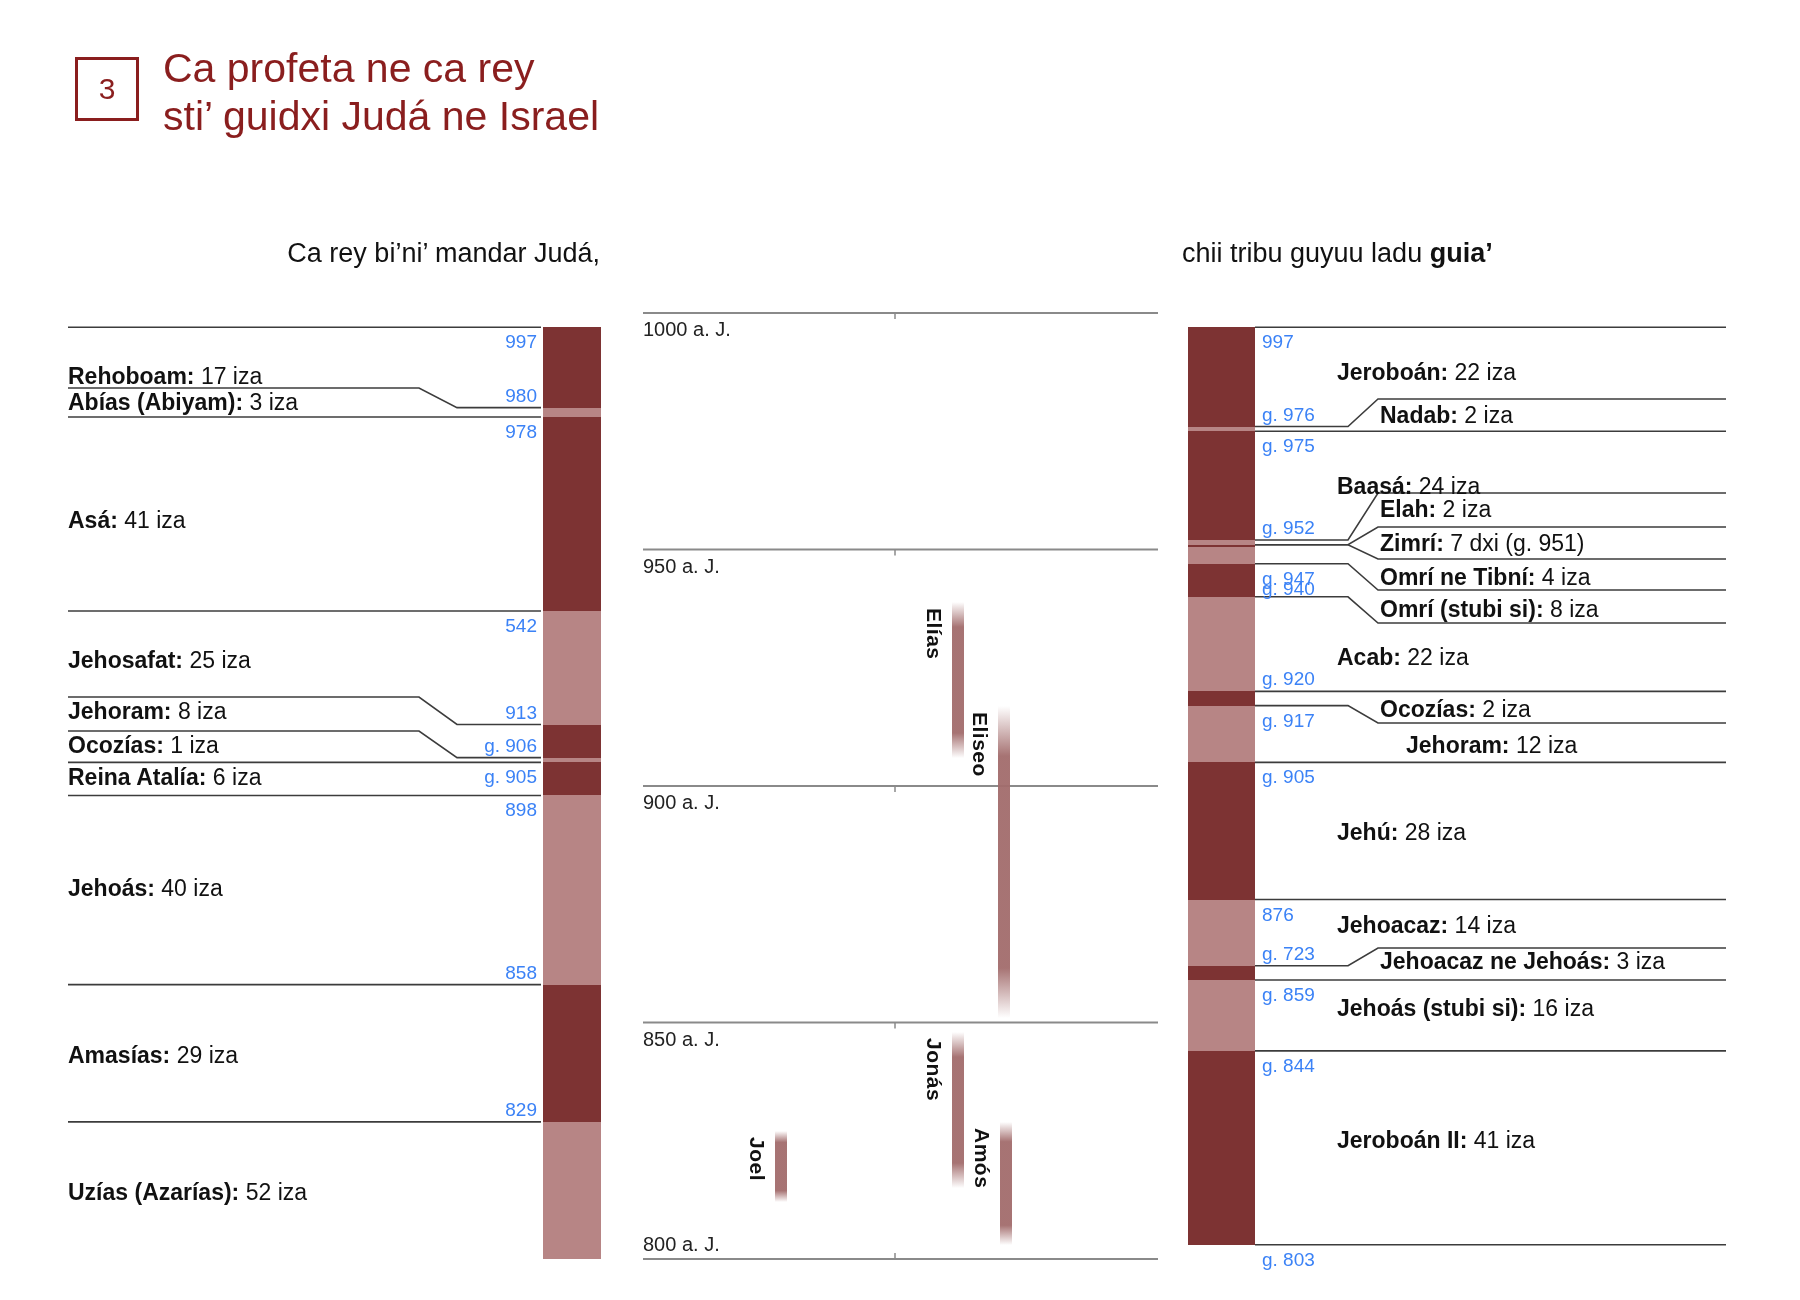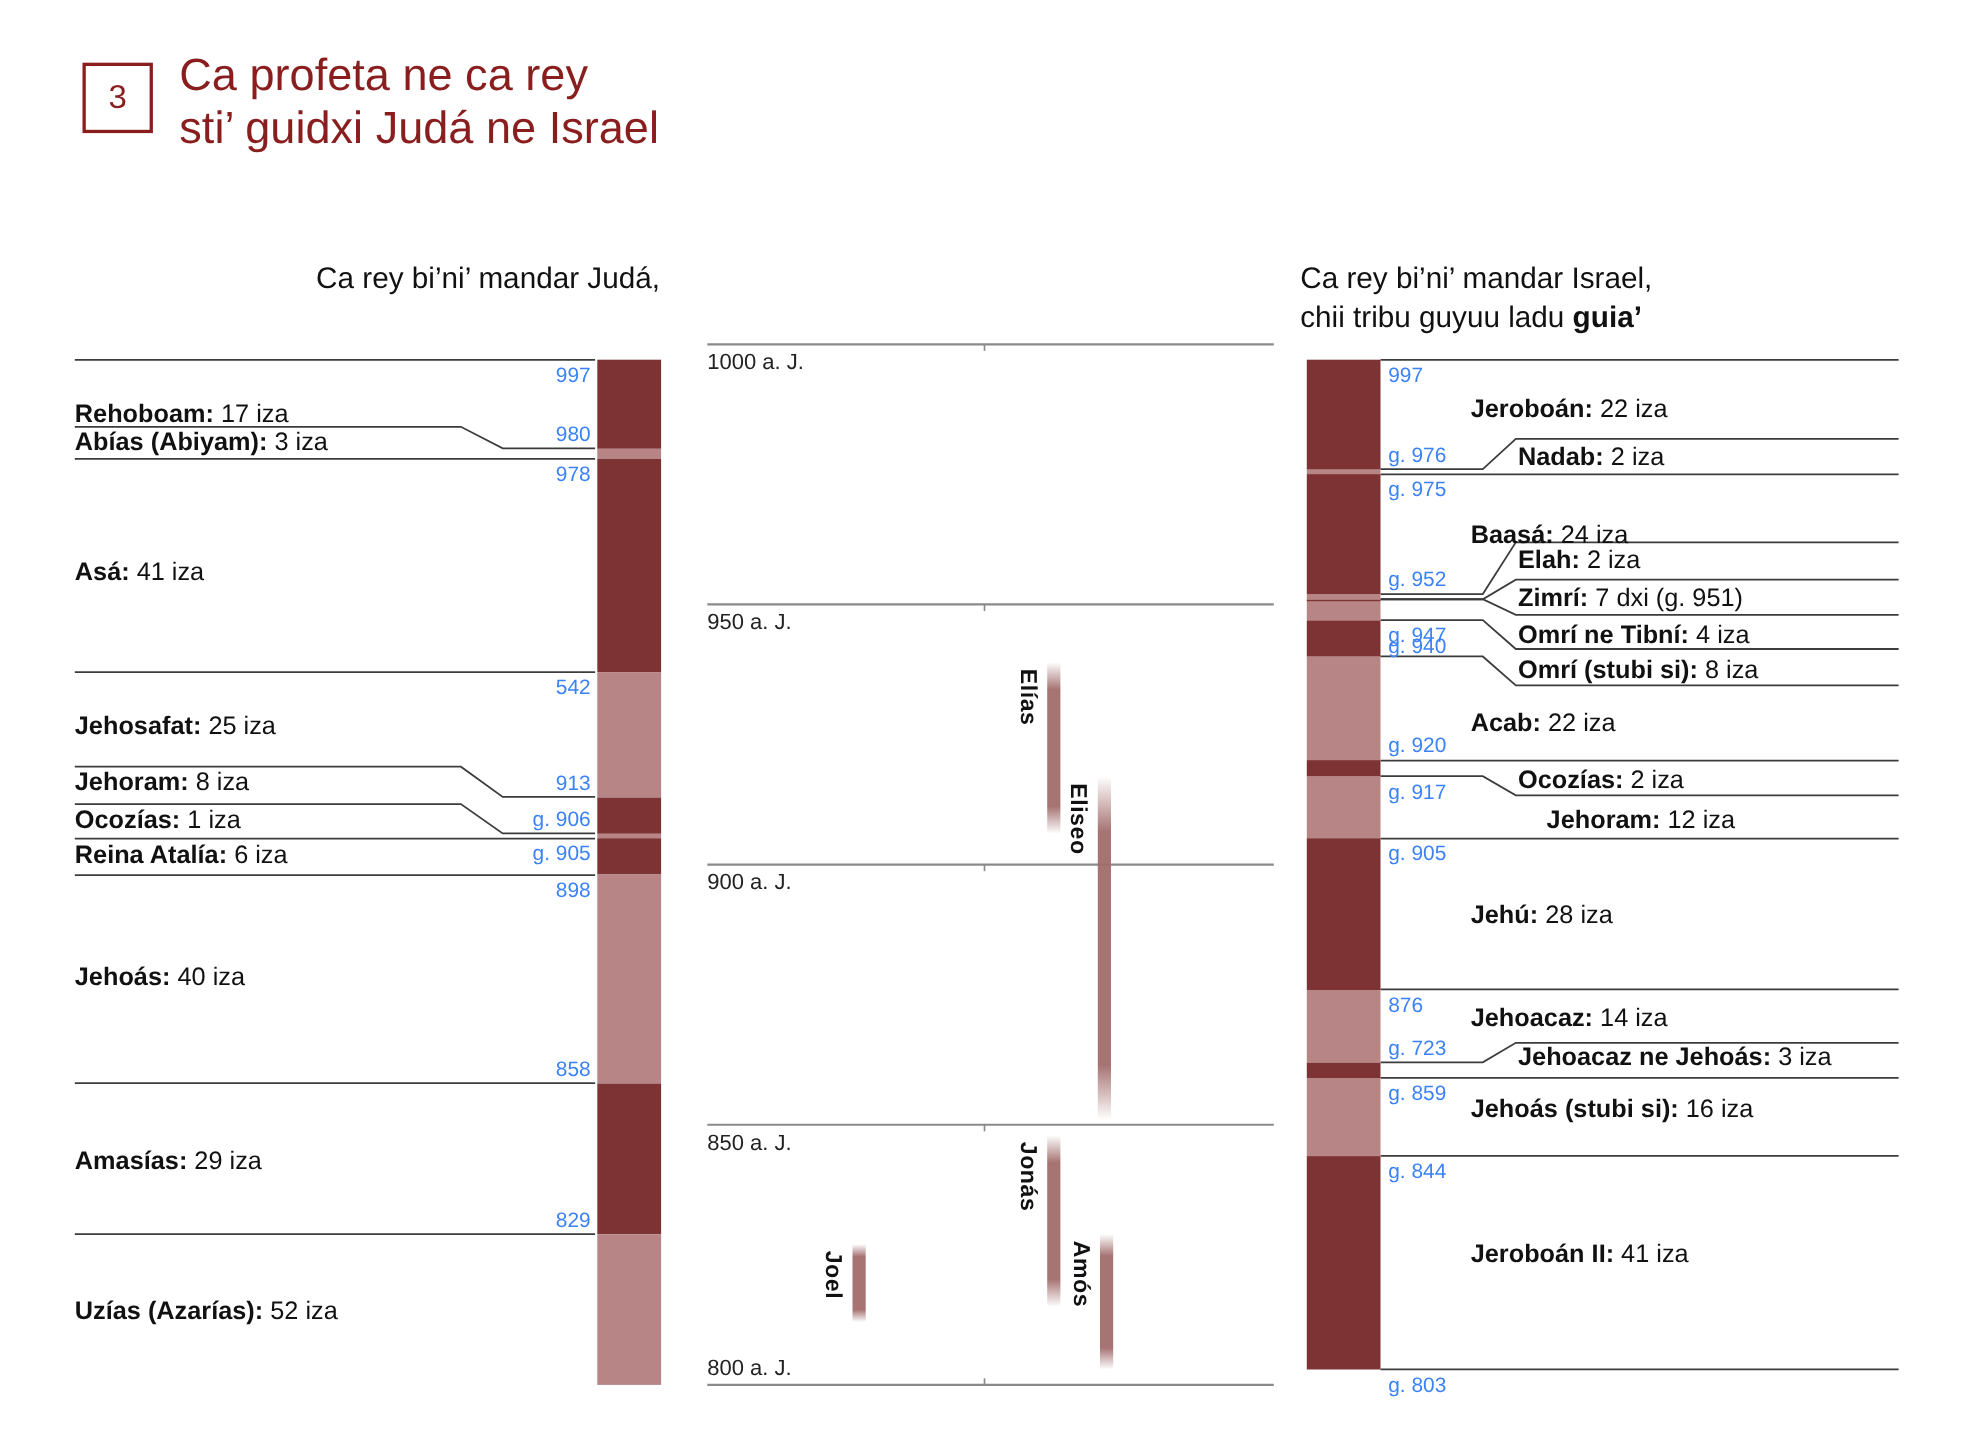--- a/index.html
+++ b/index.html
@@ -77,21 +77,20 @@
   <div class="title-text">
     <div>Ca profeta ne ca rey</div>
     <div>sti’ guidxi Judá ne Israel</div>
   </div>
 
   <div class="col-header judah">
     <div>Ca rey bi’ni’ mandar Judá,</div>
   </div>
 
   <div class="col-header israel">
-    <div>Ca rey bi’ni’ mandar Israel,</div>
     <div><span>chii tribu guyuu ladu </span><b>guia’</b></div>
   </div>
 <div class="tl-label" style="left: 643px; top: 318px;">1000 a. J.</div>
     <div class="tl-label" style="left: 643px; top: 554.5px;">950 a. J.</div>
     <div class="tl-label" style="left: 643px; top: 791px;">900 a. J.</div>
     <div class="tl-label" style="left: 643px; top: 1027.5px;">850 a. J.</div>
     <div class="tl-label" style="left: 643px; top: 1233px;">800 a. J.</div>
     <div class="year-label" style="top: 331.19px; right: 1263px;">997</div>
     <div class="king-label" style="top: 376px; left: 68px;"><b>Rehoboam:</b><span> 17 iza</span></div>
     <div class="year-label" style="top: 384.6px; right: 1263px;">980</div>

